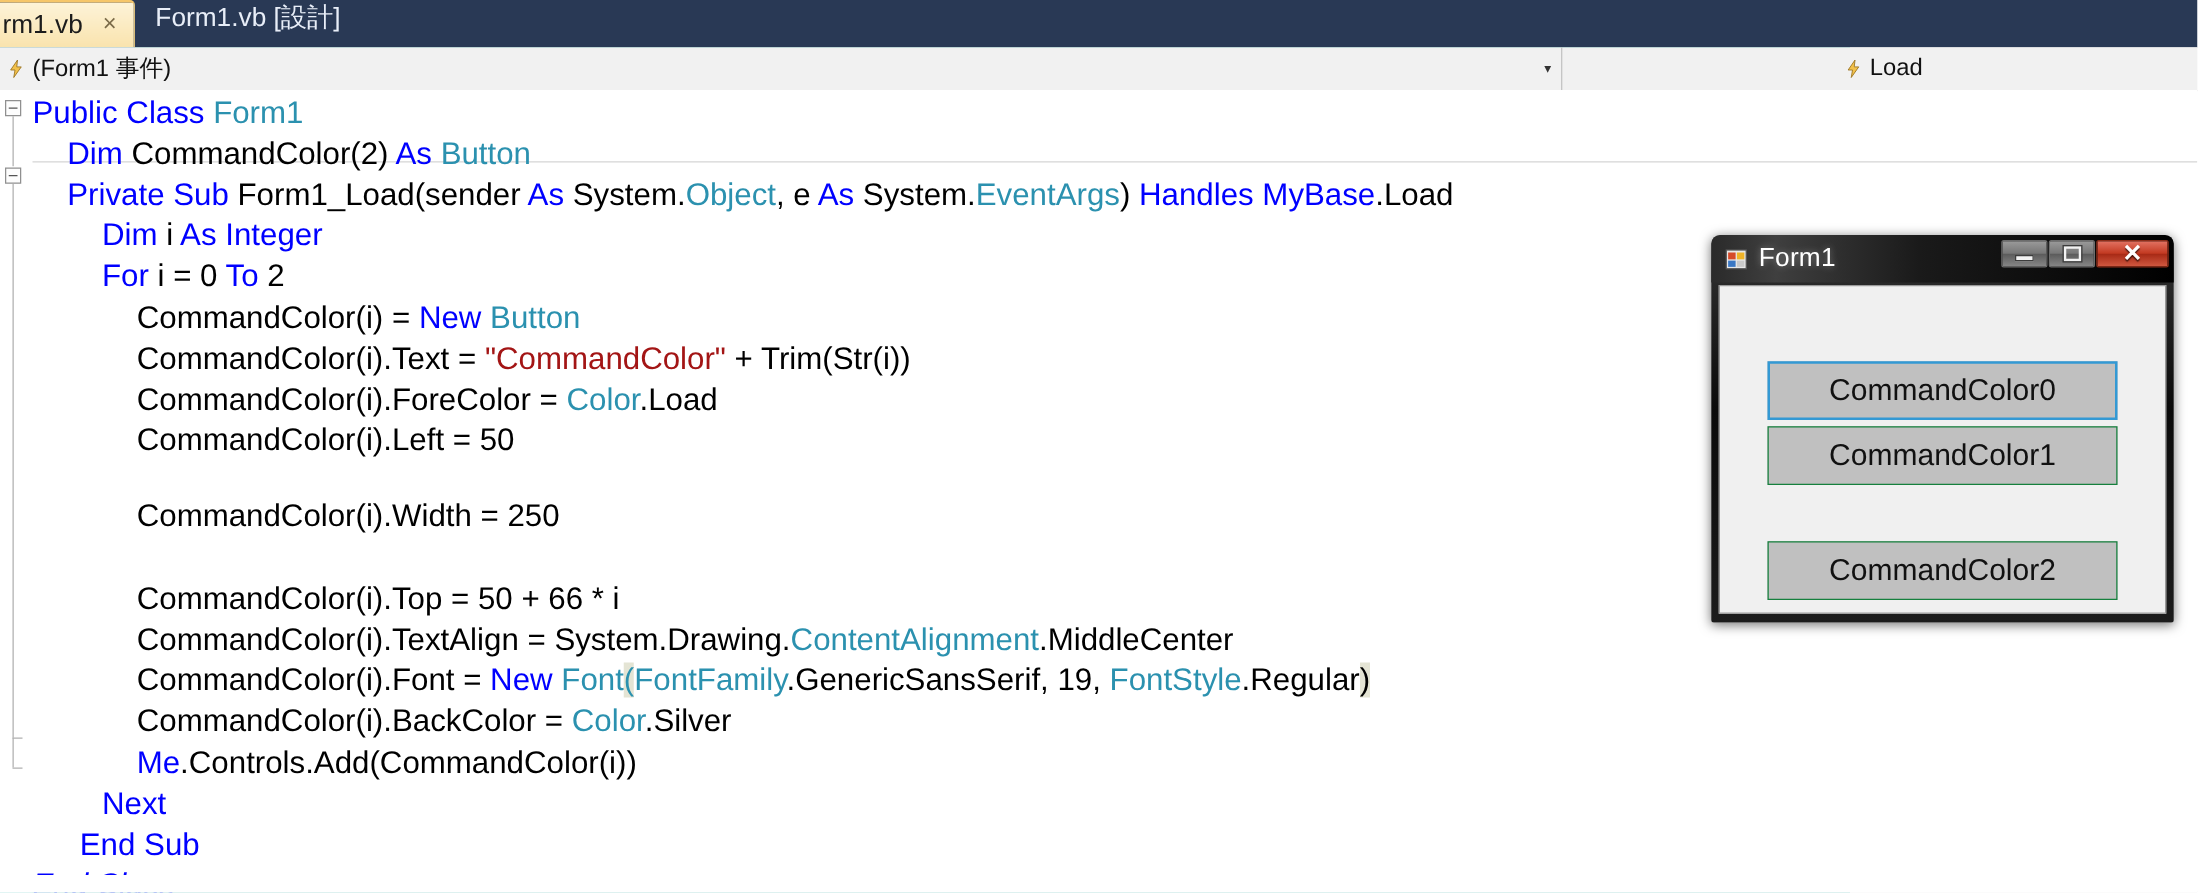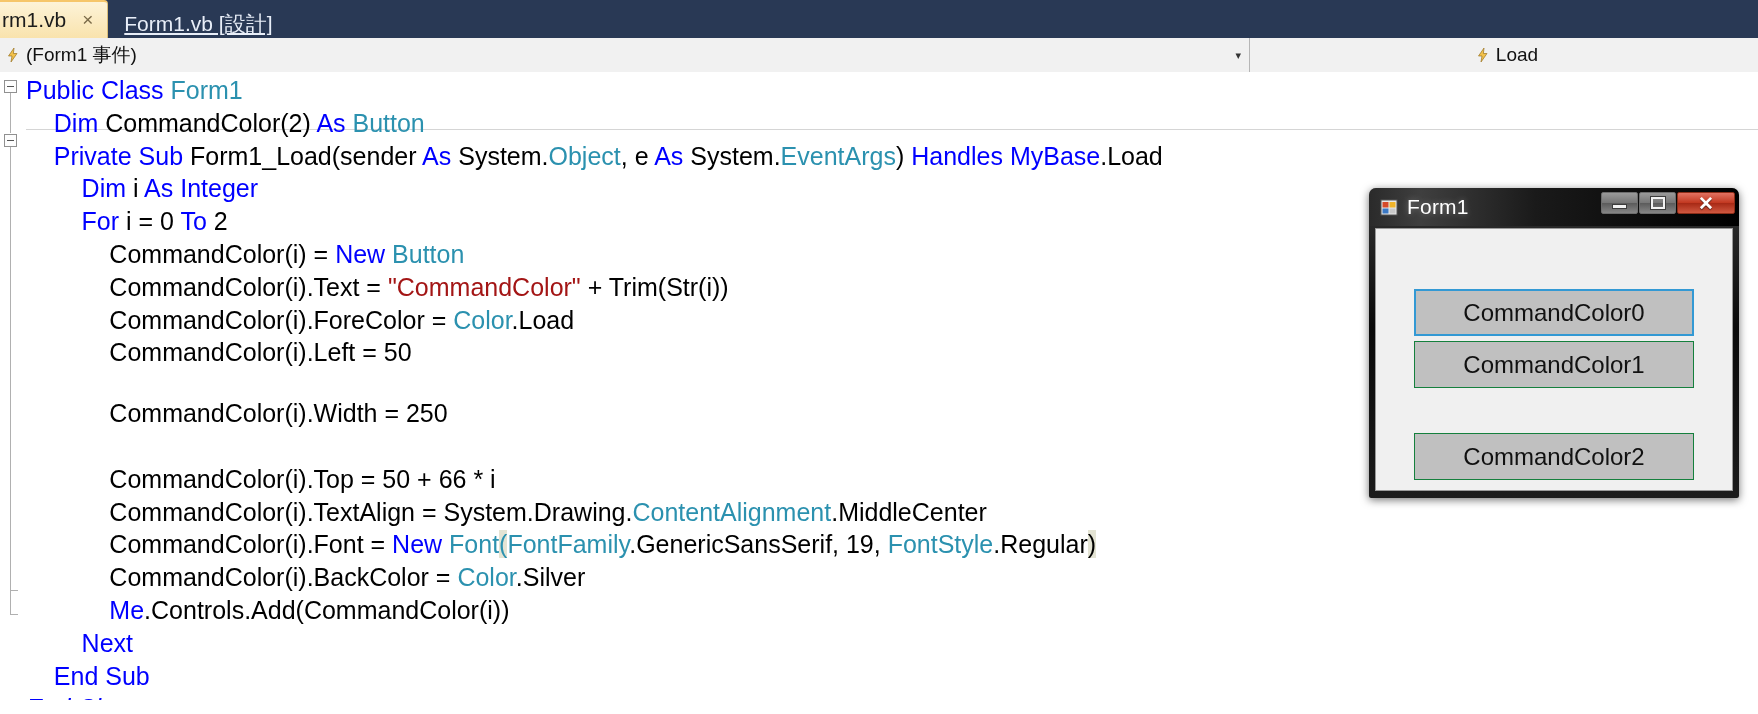--- a/index.html
+++ b/index.html
@@ -49,22 +49,21 @@
     margin-left: 16px;
     margin-right: 6px;
     font-size: 19px;
     color: #7b6b49;
     cursor: pointer;
   }
   .tab.inactive {
     color: #e8eef8;
     padding: 0 14px 0 16px;
     height: 38px;
-    align-items: flex-end;
-    text-decoration: underline;
+    align-items: flex-start;
   }
   .tab.inactive .tab-label { font-size: 21px; }
 
   
   .navbar {
     position: absolute;
     left: 0; top: 38px;
     width: 1758px; height: 34px;
     background: #f1f1f1;
     border-bottom: 1px solid #cfcfcf;
@@ -346,21 +345,21 @@
         <div class="line" style="padding-left: 26px;"><span>            </span><span>CommandColor(i).ForeColor = </span><span class="typ">Color</span><span>.Load</span></div>
         <div class="line" style="padding-left: 26px;"><span>            </span><span>CommandColor(i).Left = 50</span></div>
         <div class="line" style="padding-left: 26px; margin-top: 28px;"><span>            </span><span>CommandColor(i).Width = 250</span></div>
         <div class="line" style="padding-left: 26px;"><span>            </span></div>
         <div class="line" style="padding-left: 26px;"><span>            </span><span>CommandColor(i).Top = 50 + 66 * i</span></div>
         <div class="line" style="padding-left: 26px;"><span>            </span><span>CommandColor(i).TextAlign = System.Drawing.</span><span class="typ">ContentAlignment</span><span>.MiddleCenter</span></div>
         <div class="line" style="padding-left: 26px;"><span>            </span><span>CommandColor(i).Font = </span><span class="kw">New </span><span class="typ">Font</span><span class="typ brk">(</span><span class="typ">FontFamily</span><span>.GenericSansSerif, 19, </span><span class="typ">FontStyle</span><span>.Regular</span><span class="brk">)</span></div>
         <div class="line" style="padding-left: 26px;"><span>            </span><span>CommandColor(i).BackColor = </span><span class="typ">Color</span><span>.Silver</span></div>
         <div class="line" style="padding-left: 26px;"><span>            </span><span class="kw">Me</span><span>.Controls.Add(CommandColor(i))</span></div>
         <div class="line" style="padding-left: 26px;"><span>        </span><span class="kw">Next</span></div>
-        <div class="line" style="padding-left: 26px;"><span>    </span><span class="kw">End </span><span class="kw">Sub</span></div>
+        <div class="line" style="padding-left: 36px;"><span>    </span><span class="kw">End </span><span class="kw">Sub</span></div>
         <div class="line" style="padding-left: 26px; font-style: italic;"><span class="kw">End </span><span class="kw">Class</span></div>
       </div>
   </div>
 
   <div class="form-win">
     <div class="form-titlebar">
       <div class="form-title-left">
         <span class="form-ico">
           <svg width="19" height="19" viewBox="0 0 19 19" aria-hidden="true">
             <rect x="1" y="2" width="16" height="15" fill="#e8e8e8" stroke="#555" stroke-width="1"></rect>

